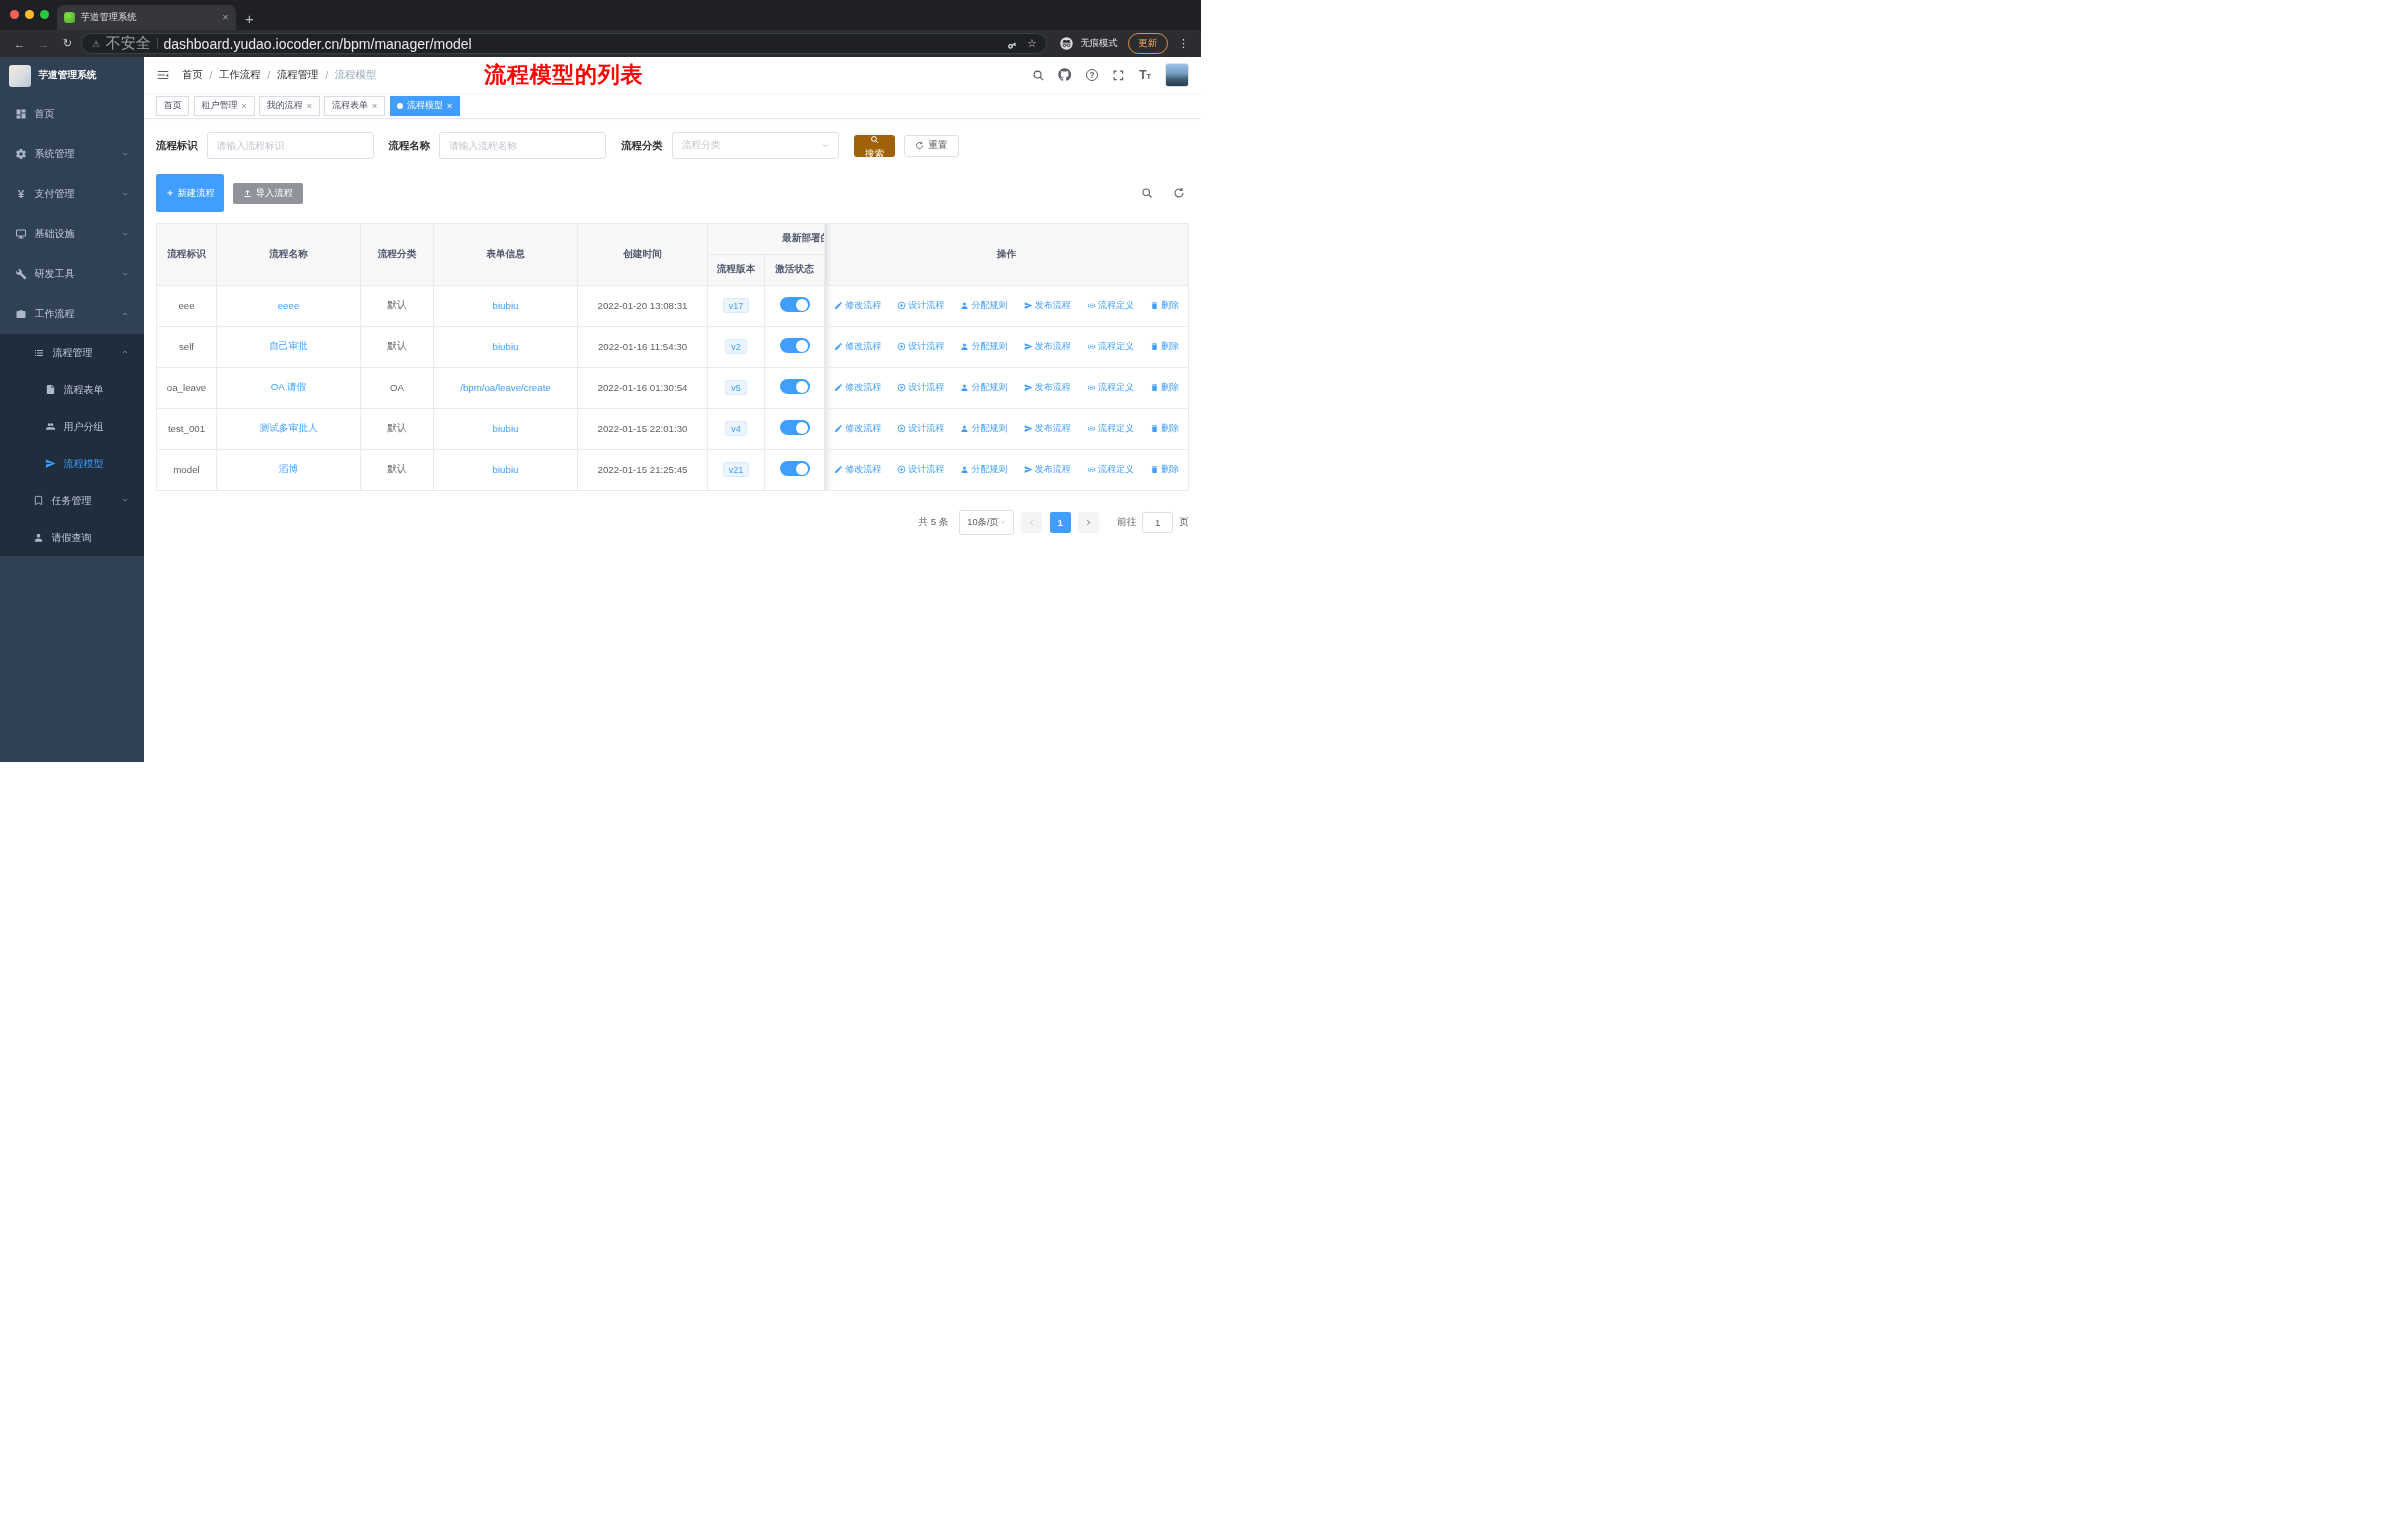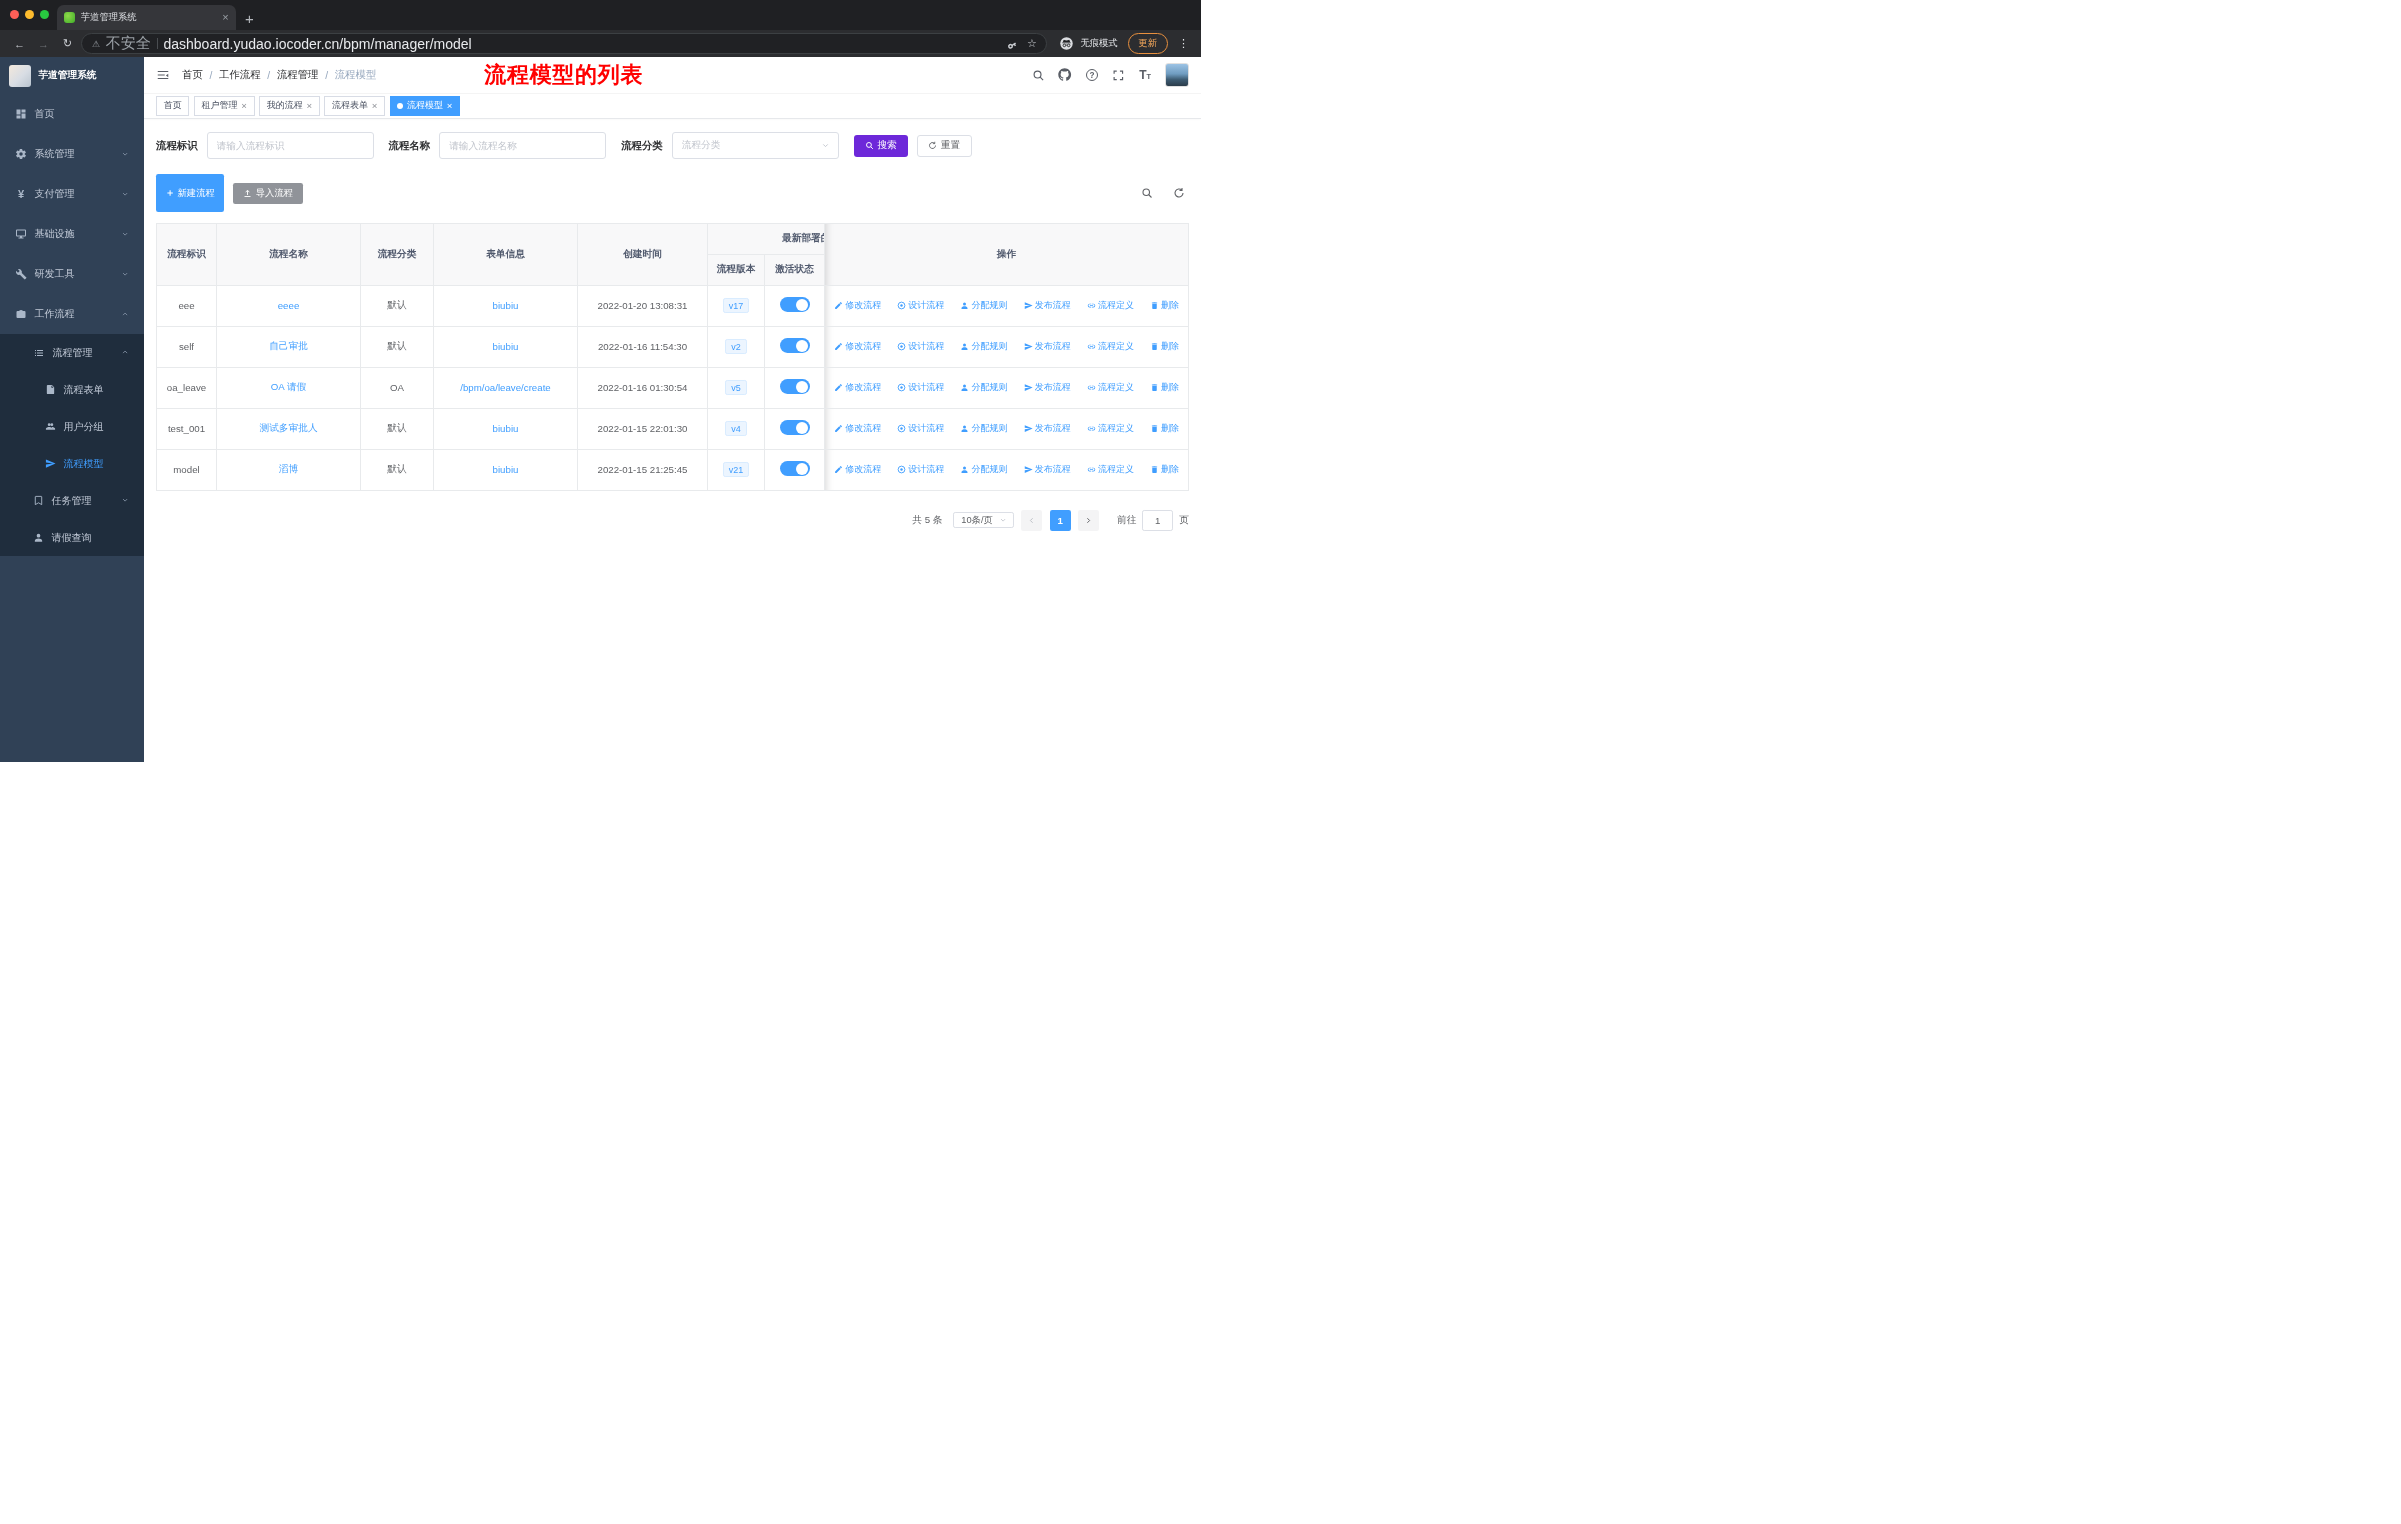--- a/index.html
+++ b/index.html
@@ -78,21 +78,21 @@
   
   .content { padding:13.4px 12px; flex:1; }
   .filter-row { display:flex; align-items:center; }
   .f-label { font-size:10.4px; font-weight:bold; color:#303133; margin-right:9px; white-space:nowrap; }
   .f-input { width:167px; height:27px; border:0.7px solid #dcdfe6; border-radius:3px; padding:0 9px; font-size:9.7px; color:#606266; font-family:inherit; outline:none; margin-right:15px; }
   .f-input::placeholder { color:#c0c4cc; }
   .f-select { width:167px; height:27px; border:0.7px solid #dcdfe6; border-radius:3px; padding:0 7.4px 0 9px; display:flex; align-items:center; margin-right:15px; cursor:pointer; }
   .f-select .ph { color:#c0c4cc; font-size:9.7px; flex:1; }
   .f-select .sel-chev { color:#c0c4cc; }
   .btn { display:inline-flex; align-items:center; gap:3.7px; border:none; border-radius:3px; font-size:9.7px; font-family:inherit; cursor:pointer; white-space:nowrap; }
-  .btn-search { height:22px; padding:0 11px; background:#6d28d9; color:#fff; margin-right:9px; }
+  .btn-search { height:22px; padding:0 11px; background:#a16207; color:#fff; margin-right:9px;flex-direction:column; }
   .btn-reset { height:22px; padding:0 10.4px; background:#fff; border:0.7px solid #dcdfe6; color:#606266; }
 
   .toolbar-row { display:flex; align-items:center; margin:15px 0 10.4px; }
   .btn-create { height:38px; padding:0 9.7px; background:#409eff; color:#fff; border-radius:2.2px; font-size:9.3px; margin-right:9px; }
   .btn-import { height:21px; padding:0 9.7px; background:#909399; color:#fff; border-radius:2.2px; font-size:9.3px; }
   .tb-right { margin-left:auto; display:flex; align-items:center; gap:19.4px; color:#606266; padding-right:4.5px; }
 
   
   table.grid { width:100%; border-collapse:collapse; table-layout:fixed; }
   .grid th, .grid td { border:0.7px solid #e8eaec; text-align:center; vertical-align:middle; overflow:hidden; }
@@ -103,21 +103,21 @@
   a.blue { color:#409eff; text-decoration:none; cursor:pointer; }
   .badge { display:inline-block; padding:1.5px 5.2px; font-size:9px; color:#409eff; background:#ecf5ff; border:0.7px solid #d9ecff; border-radius:2.2px; }
   .switch { display:inline-block; width:30px; height:15px; border-radius:7.4px; background:#409eff; position:relative; cursor:pointer; }
   .switch .knob { position:absolute; top:1.5px; right:1.5px; width:12px; height:12px; border-radius:50%; background:#fff; }
   .ops { display:flex; align-items:center; justify-content:center; gap:16px; white-space:nowrap; padding:0 6px; }
   .act { display:inline-flex; align-items:center; gap:2.2px; color:#409eff; font-size:9px; text-decoration:none; cursor:pointer; }
 
   
   .pagination { display:flex; align-items:center; justify-content:flex-end; gap:7.4px; margin-top:19px; font-size:9.7px; color:#606266; }
   .pg-total { margin-right:3px; }
-  .pg-size { height:16px; border:0.7px solid #dcdfe6; border-radius:2.2px; padding:0 6px 0 7.4px; display:flex; align-items:center; gap:6px; font-size:9.3px; cursor:pointer; }
+  .pg-size { height:25px; border:0.7px solid #dcdfe6; border-radius:2.2px; padding:0 6px 0 7.4px; display:flex; align-items:center; font-size:9.3px; cursor:pointer; }
   .pg-size .sel-chev { color:#c0c4cc; }
   .pg-btn { width:21px; height:21px; border-radius:2.2px; background:#f4f4f5; display:inline-flex; align-items:center; justify-content:center; font-size:10.4px; cursor:pointer; }
   .pg-prev { color:#bcc0c6; }
   .pg-next { color:#606266; }
   .pg-cur { width:21px; height:21px; border-radius:2.2px; background:#409eff; color:#fff; display:inline-flex; align-items:center; justify-content:center; font-weight:bold; font-size:9.7px; }
   .pg-goto { display:flex; align-items:center; gap:6px; margin-left:10.4px; }
   .pg-goto input { width:31px; height:21px; border:0.7px solid #dcdfe6; border-radius:2.2px; text-align:center; font-size:9.7px; color:#606266; font-family:inherit; outline:none; }
 </style>
 </head>
 <body>

